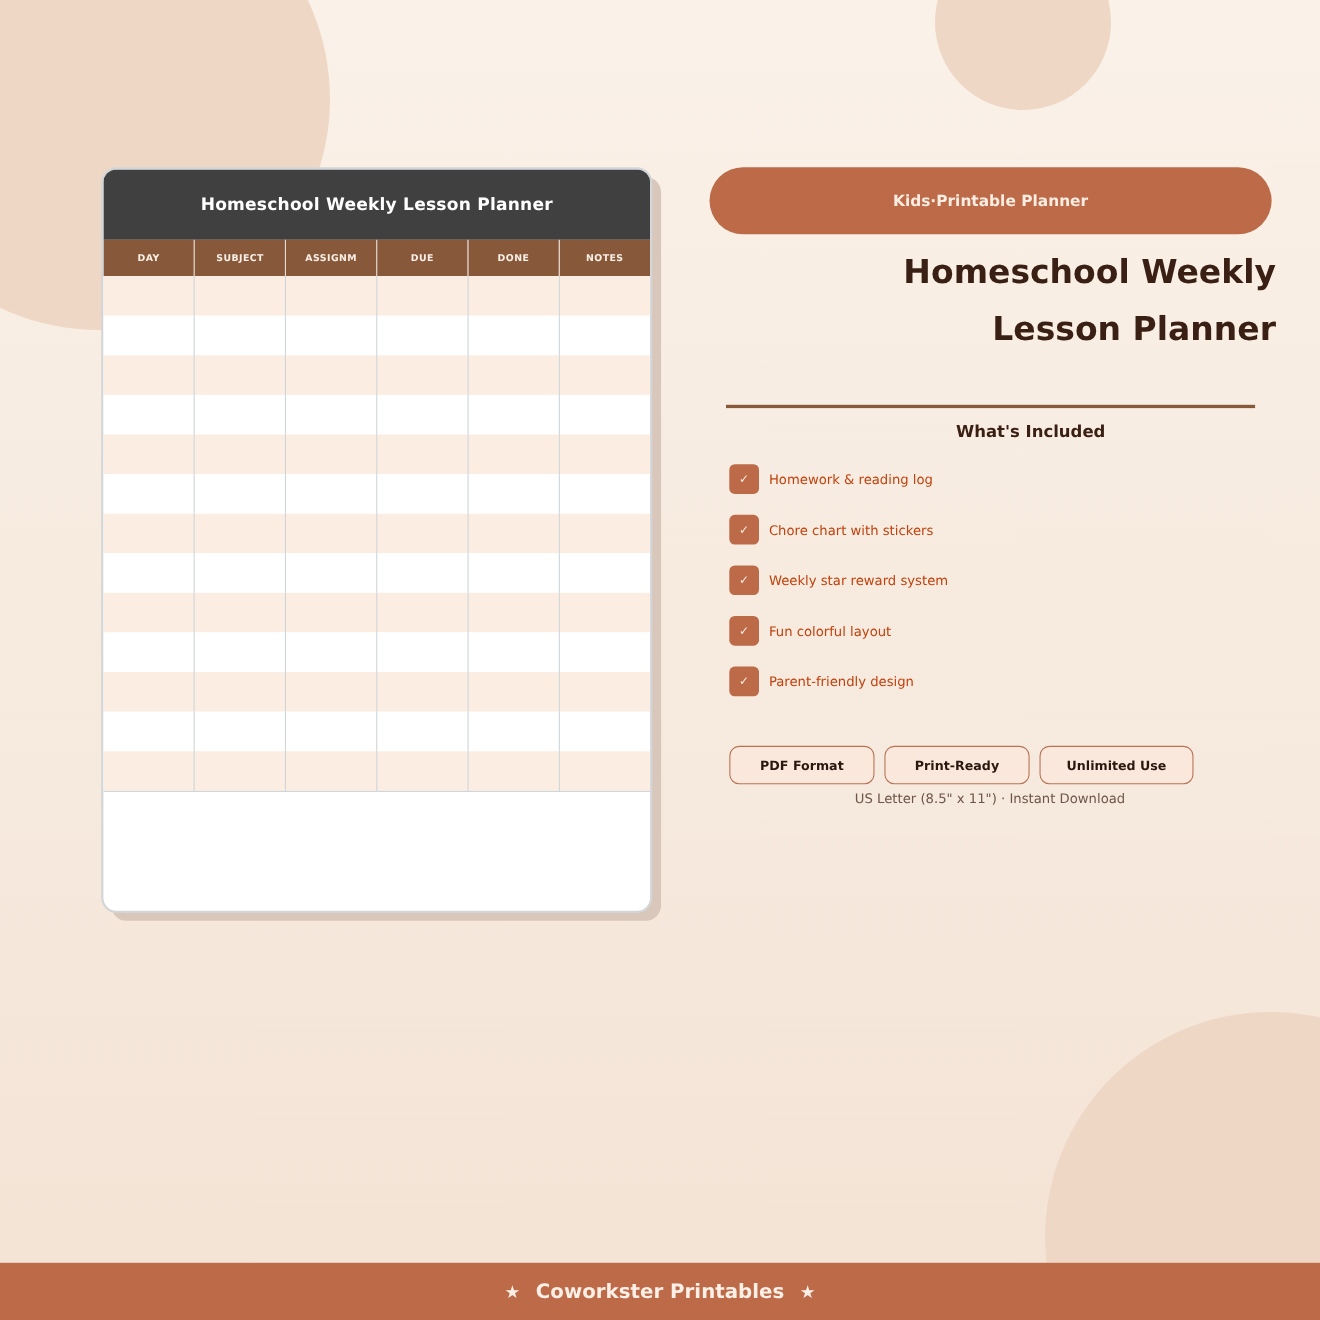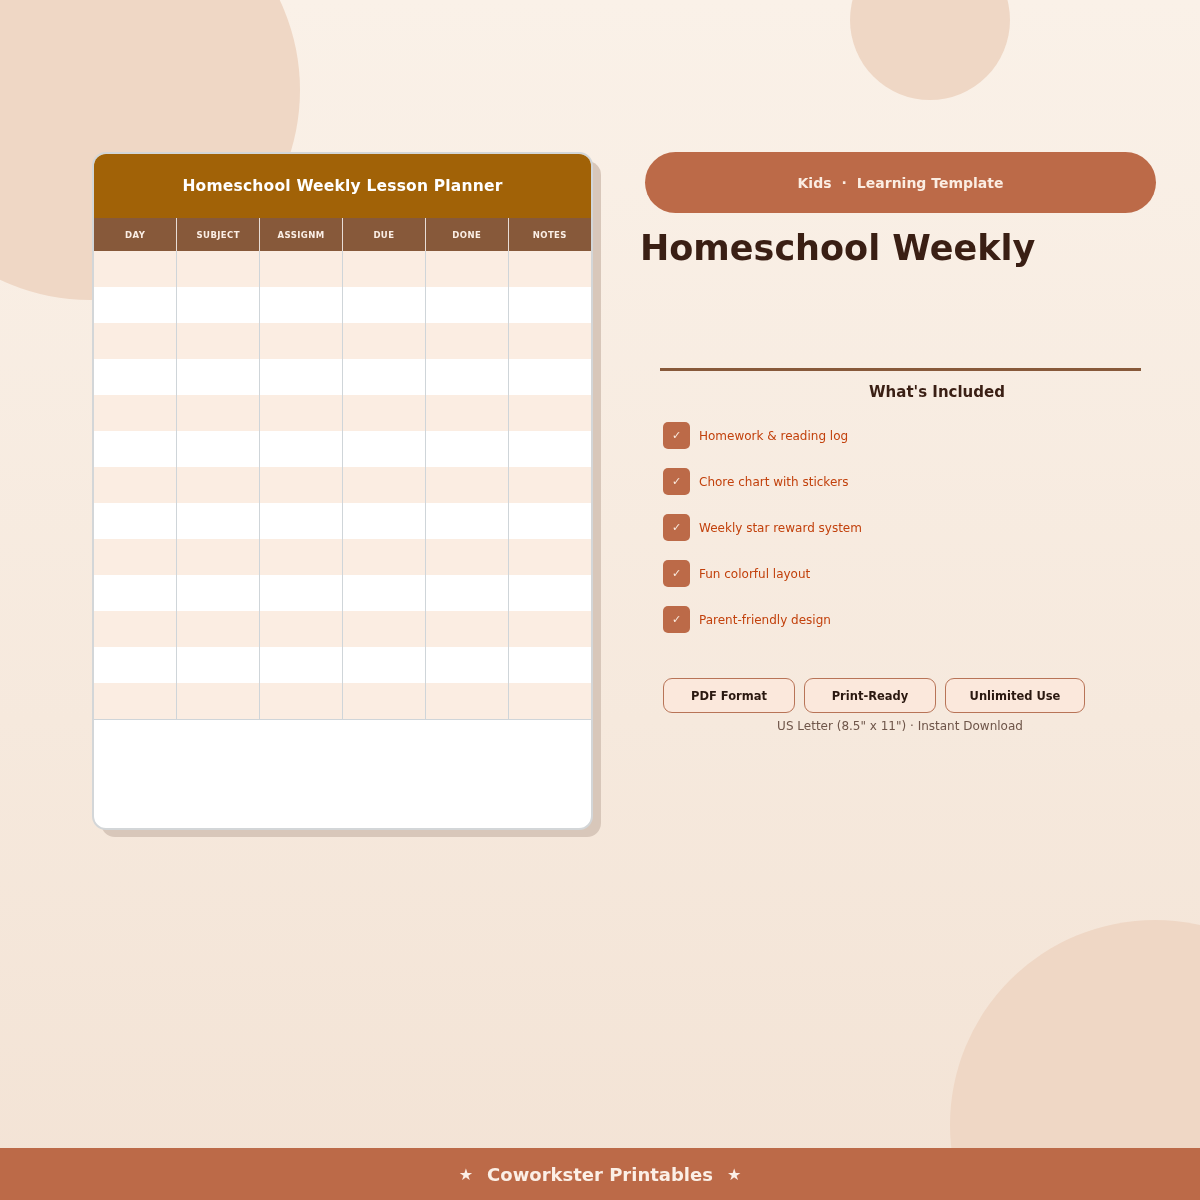--- a/index.html
+++ b/index.html
@@ -18,21 +18,21 @@
     
     .card-shadow {
       position: absolute; left: 101px; top: 161px; width: 500px; height: 676px;
       background: #D8C7BA; border-radius: 14px;
     }
     .card {
       position: absolute; left: 92px; top: 152px; width: 501px; height: 678px;
       background: #FFFFFF; border: 2px solid #D3D6D8; border-radius: 14px; overflow: hidden;
     }
     .card-header {
-      height: 64px; background: #a16207; color: #FFFFFF;
+      height: 64px; background: #404040; color: #FFFFFF;
       display: flex; align-items: center; justify-content: center;
       font-weight: bold; font-size: 15.5px; letter-spacing: 0.2px;
     }
     .card-sub {
       height: 34px; background: #FBE8DC; color: #3A1F14;
       display: flex; align-items: center; justify-content: center; font-size: 11px;
     }
     table.grid { width: 100%; border-collapse: collapse; table-layout: fixed; }
     table.grid th {
       height: 33px; background: #87593A; color: #FBEFE6;
@@ -48,27 +48,27 @@
     .notes-box {
       margin: 5px 8px 0 8px; height: 60px; background: #FBE7DA; border-radius: 8px;
       text-align: center; padding-top: 15px;
       font-size: 9px; font-weight: bold; letter-spacing: 0.5px; color: #87593A;
     }
 
     
     .pill {
       position: absolute; left: 645px; top: 152px; width: 511px; height: 61px;
       background: #BC6A48; border-radius: 31px;
-      display: flex; align-items: center; justify-content: center; gap: 10px;
+      display: flex; align-items: center; justify-content: center; 
       color: #FBEDE2; font-weight: bold; font-size: 14px;
     }
     .pill .dot { font-size: 14px; }
     .main-title {
       position: absolute; left: 640px; top: 222px; width: 520px;
-      text-align: left; font-weight: bold; font-size: 35px; line-height: 52px; color: #3A1F14;
+      text-align: right; font-weight: bold; font-size: 30px; line-height: 52px; color: #3A1F14;
     }
     .divider {
       position: absolute; left: 660px; top: 368px; width: 481px; height: 3px; background: #87593A;
     }
     .included-title {
       position: absolute; left: 677px; top: 383px; width: 520px; text-align: center;
       font-weight: bold; font-size: 15px; color: #3A1F14;
     }
     .features { position: absolute; left: 663px; top: 422px; list-style: none; }
     .feature { display: flex; align-items: center; height: 27px; margin-bottom: 19px; }
@@ -225,25 +225,26 @@
           <td></td>
           <td></td>
         </tr>
       </tbody>
   </table>
 </div>
 
 <div class="pill">
   <span>Kids</span>
   <span class="dot">·</span>
-  <span>Learning Template</span>
+  <span>Printable Planner</span>
 </div>
 
 <div class="main-title">
   <div>Homeschool Weekly</div>
+  <div>Lesson Planner</div>
 </div>
 
 <div class="divider"></div>
 <div class="included-title">What's Included</div>
 
 <ul class="features">
   <li class="feature">
     <span class="check">✓</span>
     <span class="feature-label">Homework &amp; reading log</span>
   </li>

